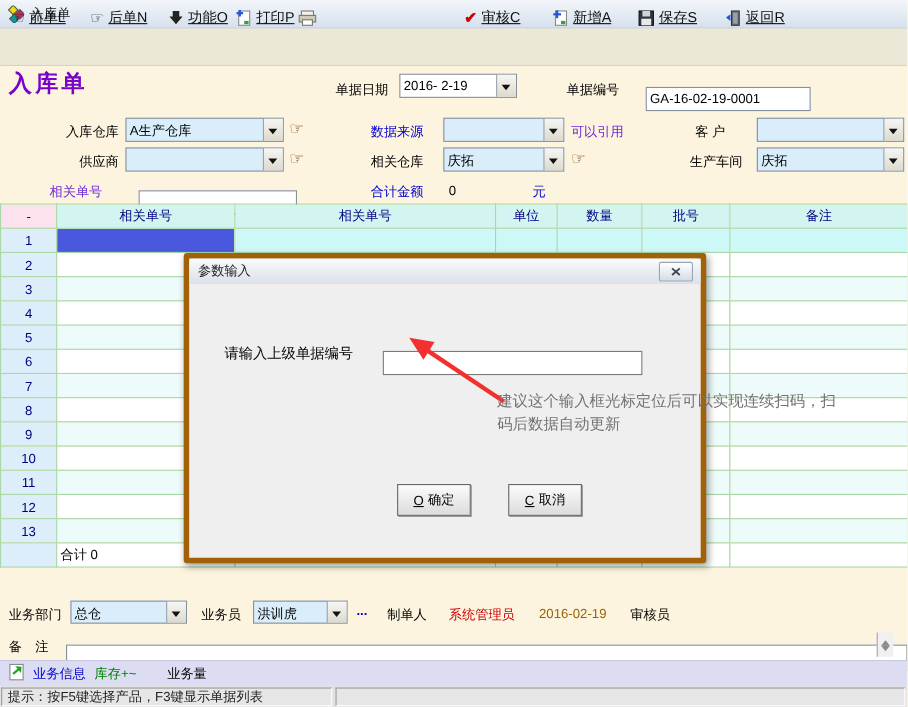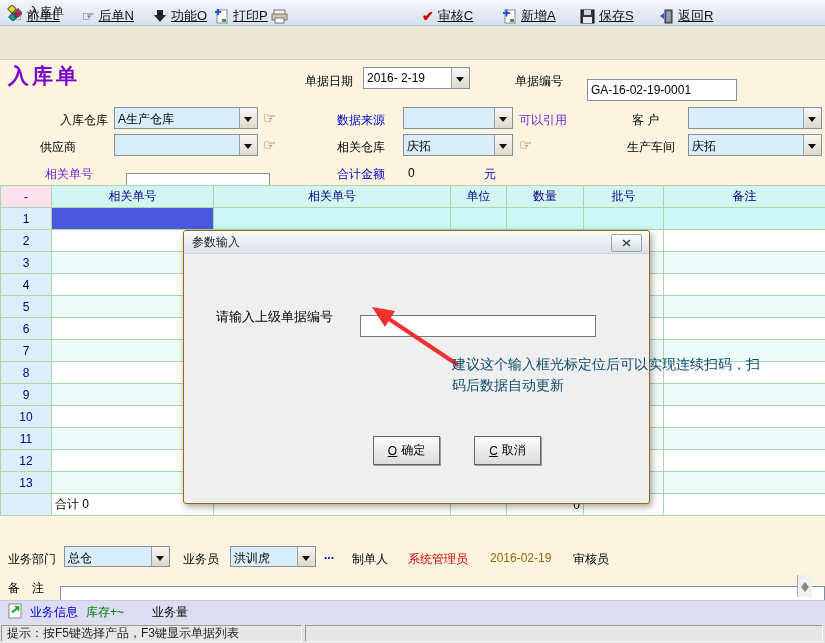--- a/index.html
+++ b/index.html
@@ -48,34 +48,34 @@
   tr.cur td{background:#cdf8f8}
   tr.odd td{background:#eefbfb}
   tr.even td{background:#ffffff}
   tr.total td{border-top:2px solid #9ccf9c;background:#fff;color:#000}
   #grid td.num{background:#ddeefa;color:#000080;text-align:center}
   tr.total td.num{background:#fbe2ee}
   tr.cur td.sel{background:#4a58dd}
   td.qty{text-align:right}
 
   
-  .dialog{position:absolute;left:183px;top:230px;width:465px;height:272px;background:#efefef;
-    border:1px solid #a16207;border-radius:3px;box-shadow:2px 3px 7px rgba(0,0,0,.35);z-index:40}
+  .dialog{position:absolute;left:167px;top:230px;width:465px;height:272px;background:#efefef;
+    border:5px solid #a16207;border-radius:3px;box-shadow:2px 3px 7px rgba(0,0,0,.35);z-index:40}
   .dlg-title{height:22px;background:linear-gradient(#fafbfc,#dce2ea);
     border-bottom:1px solid #cdd5df;border-radius:3px 3px 0 0;display:flex;align-items:center;
     padding:0 8px;font-size:12px;color:#222}
   .dlg-close{position:absolute;right:7px;top:3px;width:29px;height:16px;
     background:linear-gradient(#ffffff,#d6dce4);border:1px solid #98a6b8;border-radius:2px;
     display:flex;align-items:center;justify-content:center}
   .dbtn{position:absolute;width:65px;height:27px;background:linear-gradient(#fbfbfb,#dcdcdc);
     border:1px solid #666;box-shadow:1px 1px 0 rgba(0,0,0,.35);font-size:12px;
     display:flex;align-items:center;justify-content:center;gap:4px;color:#000}
 
   
-  .ann{position:absolute;color:#0c4a6e;font-size:14px;white-space:nowrap;z-index:60}
+  .ann{position:absolute;color:#737373;font-size:14px;white-space:nowrap;z-index:60}
   #arrow{position:absolute;left:360px;top:298px;z-index:60}
 
   
   .spin{position:absolute;left:797px;top:575px;width:15px;height:22px;background:#f0f0f0;
     border-left:1px solid #a8a8a8;z-index:2;display:flex;flex-direction:column;
     align-items:center;justify-content:space-between;padding:3px 0;box-sizing:border-box}
   .tri-up{width:0;height:0;border:4px solid transparent;border-bottom:5px solid #8a8a8a}
   .tri-dn{width:0;height:0;border:4px solid transparent;border-top:5px solid #8a8a8a}
   .bizbar{position:absolute;left:0;top:600px;width:825px;height:23px;background:#dcdcf2;
     border-top:1px solid #c8c8e2}
@@ -179,21 +179,21 @@
     <div class="ctxt"></div>
     <div class="cbtn"></div>
   </div>
   <div class="lbl teal" style="left:519px;top:112px">可以引用</div>
   <div class="lbl" style="left:632px;top:112px">客 户</div>
   <div class="combo" style="left:688px;top:107px;width:134px">
     <div class="ctxt"></div>
     <div class="cbtn"></div>
   </div>
 
-  <div class="lbl" style="left:40px;top:139px;width:68px;text-align:left">供应商</div>
+  <div class="lbl" style="left:40px;top:139px;width:68px;text-align:right">供应商</div>
   <div class="combo" style="left:114px;top:134px;width:144px">
     <div class="ctxt"></div>
     <div class="cbtn"></div>
   </div>
   <div class="hand" style="left:263px;top:137px">☞</div>
   <div class="lbl" style="left:337px;top:139px">相关仓库</div>
   <div class="combo" style="left:403px;top:134px;width:110px">
     <div class="ctxt">庆拓</div>
     <div class="cbtn"></div>
   </div>

